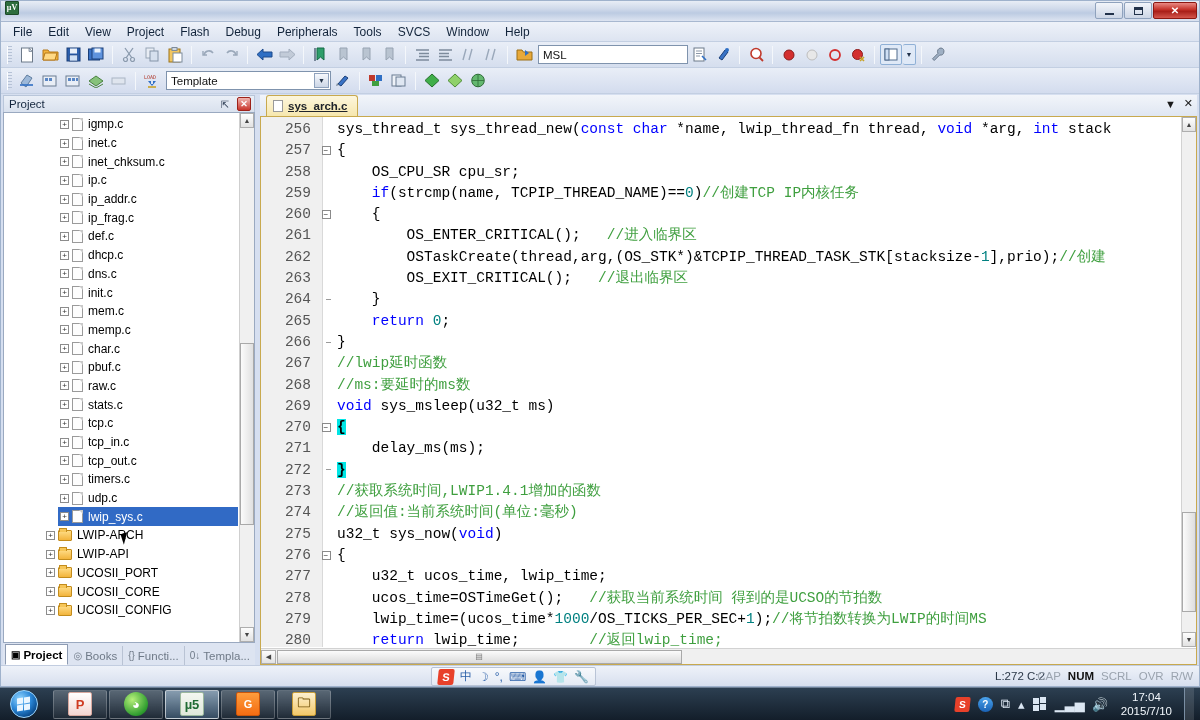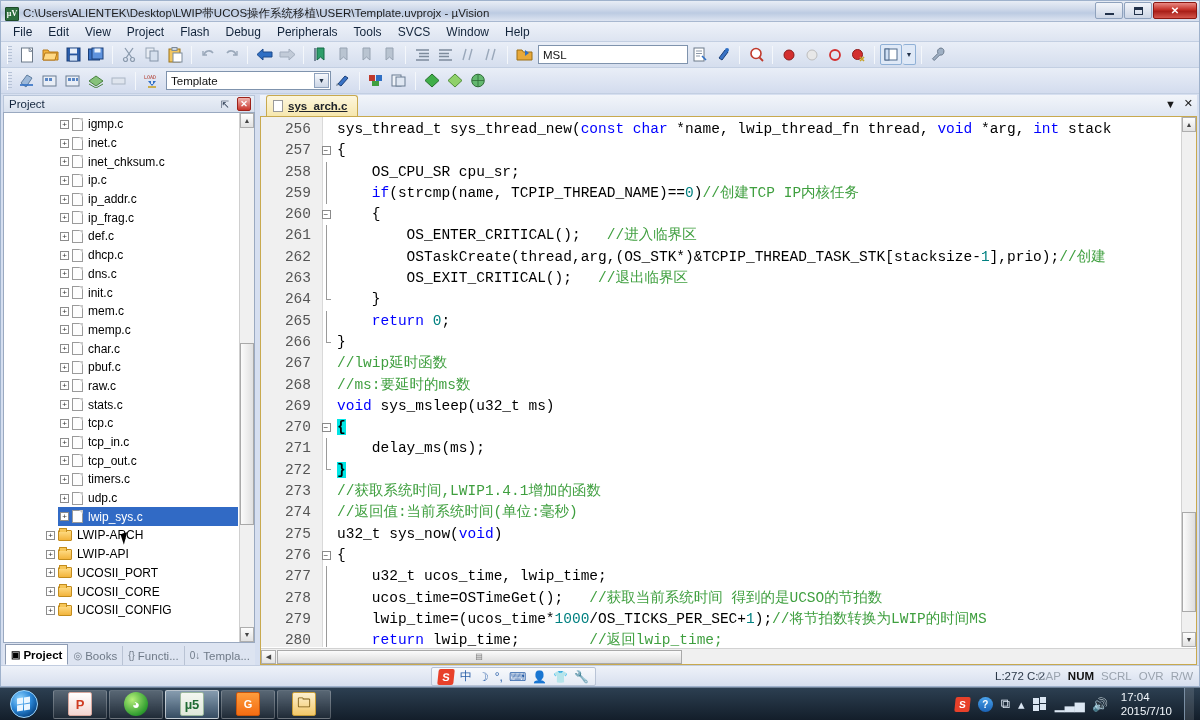--- a/index.html
+++ b/index.html
@@ -28,21 +28,21 @@
     background: #d6dff0;
     border: 1px solid #9fb2cc;
     display: flex; flex-direction: column;
   }
 
   
   .titlebar {
     height: 21px; flex: 0 0 21px;
     background: linear-gradient(180deg,#e8edf6 0%, #cfd9ea 40%, #bccbe2 60%, #dde4f1 100%);
     border-bottom: 1px solid #a8b8d0;
-    display: flex; align-items: flex-end;
+    display: flex; align-items: flex-start;
     position: relative;
   }
   .app-icon {
     width: 14px; height: 14px; margin-left: 4px; margin-right: 4px;
     background: #2e6e3e; border: 1px solid #1d4b29; border-radius: 1px;
     color: #fff; font-size: 8px; line-height: 12px; text-align: center;
     font-family: "Liberation Serif", serif; font-weight: bold;
   }
   .title-text {
     font-size: 11.5px; color: #1c1c1c; white-space: nowrap;
@@ -252,21 +252,21 @@
     background: #f0f0f0; border-right: 1px solid #d9d9d9;
   }
   .foldcol {
     position: absolute; left: 62px; top: 0; bottom: 0; width: 18px; background: #fff;
   }
   .codelines {
     position: absolute; left: 0; top: 2px; right: 0; bottom: 0;
     font-family: "Liberation Mono", "DejaVu Sans Mono", monospace;
     font-size: 14.5px; line-height: 21.3px; white-space: pre;
   }
-  .cl { height: 21.3px; position: relative; display: flex; }
+  .cl { height: 21.3px; position: relative; display: flex; align-items: center; }
   .lnum {
     width: 56px; text-align: right; padding-right: 6px; color: #555;
     font-family: "Liberation Mono", monospace; font-size: 14.5px; flex: 0 0 56px;
   }
   .fold {
     width: 18px; flex: 0 0 18px; display: flex; align-items: center; justify-content: center;
     position: relative;
   }
   .fold-box {
     width: 9px; height: 9px; border: 1px solid #8a8a8a; background: #fff;
@@ -349,38 +349,37 @@
   .tray {
     position: absolute; right: 0; height: 33px; display: flex; align-items: center; gap: 8px;
     padding-right: 6px;
   }
   .tray-ico { font-size: 13px; color: #dbe6f2; }
   .tray-s { width:15px;height:15px;background:#e8412a;color:#fff;font-weight:bold;font-size:10px;
     display:flex;align-items:center;justify-content:center;border-radius:2px;transform:skewX(-6deg);}
   .tray-help { width:15px;height:15px;border-radius:50%;background:linear-gradient(180deg,#4aa3ec,#1a62b5);
     color:#fff;font-size:10px;font-weight:bold;display:flex;align-items:center;justify-content:center;}
   .clock {
-    color: #f2f7fc; font-size: 11.5px; line-height: 14px;
+    color: #f2f7fc; font-size: 11.5px; text-align: center; line-height: 14px;
     margin-left: 4px; margin-right: 4px;
   }
   .showdesk { width: 10px; height: 33px; border-left: 1px solid #7a8ea3; background: rgba(255,255,255,.12); }
   .win-logo { width:14px;height:14px;position:relative;}
   .win-logo i{position:absolute;width:6px;height:6px;background:#dbe6f2;}
 </style>
 </head>
 <body>
 
 <div id="app">
   <div class="desktop"></div>
 
   <div class="win">
 
     <div class="titlebar">
       <div class="app-icon">µV</div>
-      <div class="title-text">C:\Users\ALIENTEK\Desktop\LWIP带UCOS操作系统移植\USER\Template.uvprojx - µVision</div>
       <div class="win-ctrls">
         <div class="win-btn">
             <span class="glyph-min"></span>
           </div>
         <div class="win-btn">
             <span class="glyph-max"></span>
           </div>
         <div class="win-btn close">
             <span>✕</span>
           </div>

